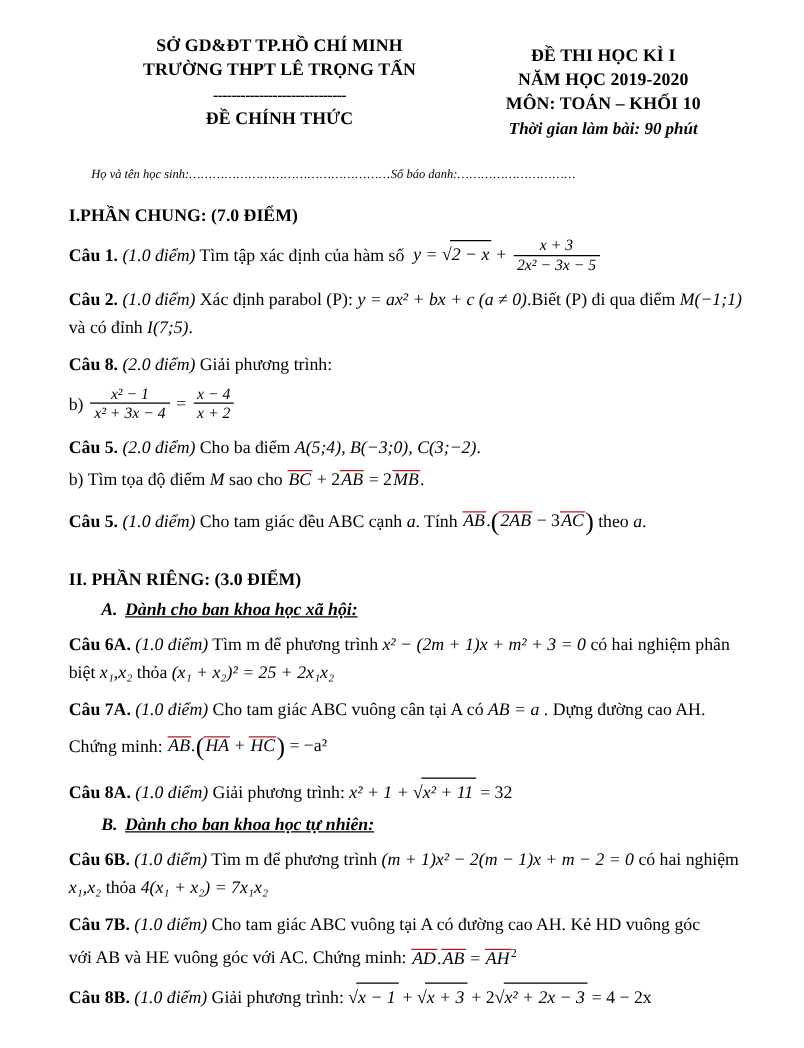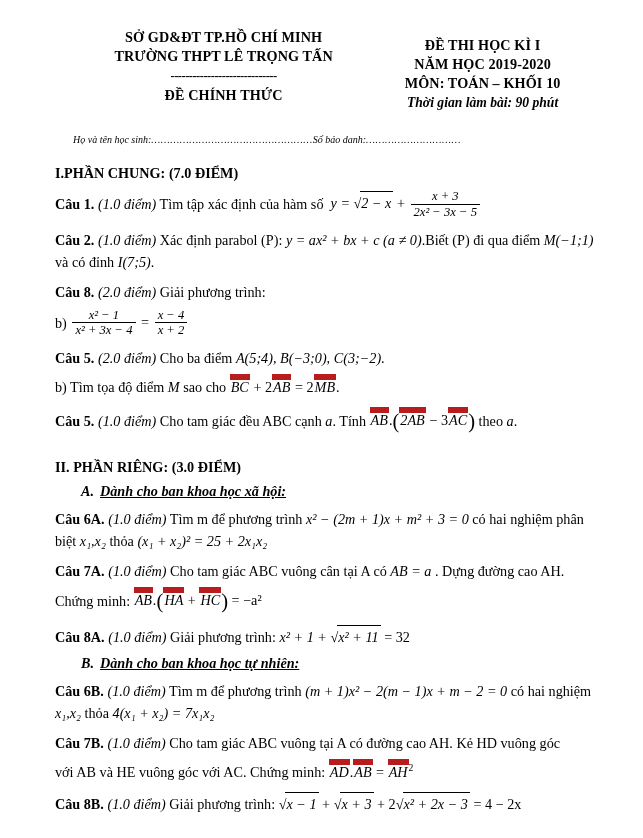--- a/index.html
+++ b/index.html
@@ -96,21 +96,21 @@
   .sqrt > .rad { font-style: normal; }
   .sqrt > .body {
     border-top: 1px solid #000;
     padding: 0 2px 0 1px;
     display: inline-block;
     margin-left: -1px;
   }
 
   .vec {
     display: inline-block;
-    border-top: 6px solid #b91c1c;
+    border-top: 1px solid #b91c1c;
     line-height: 1.12;
     padding: 0 1px;
     font-style: italic;
   }
   .paren-big {
     font-size: 1.45em;
     font-style: normal;
     vertical-align: -0.16em;
     font-weight: 300;
   }

